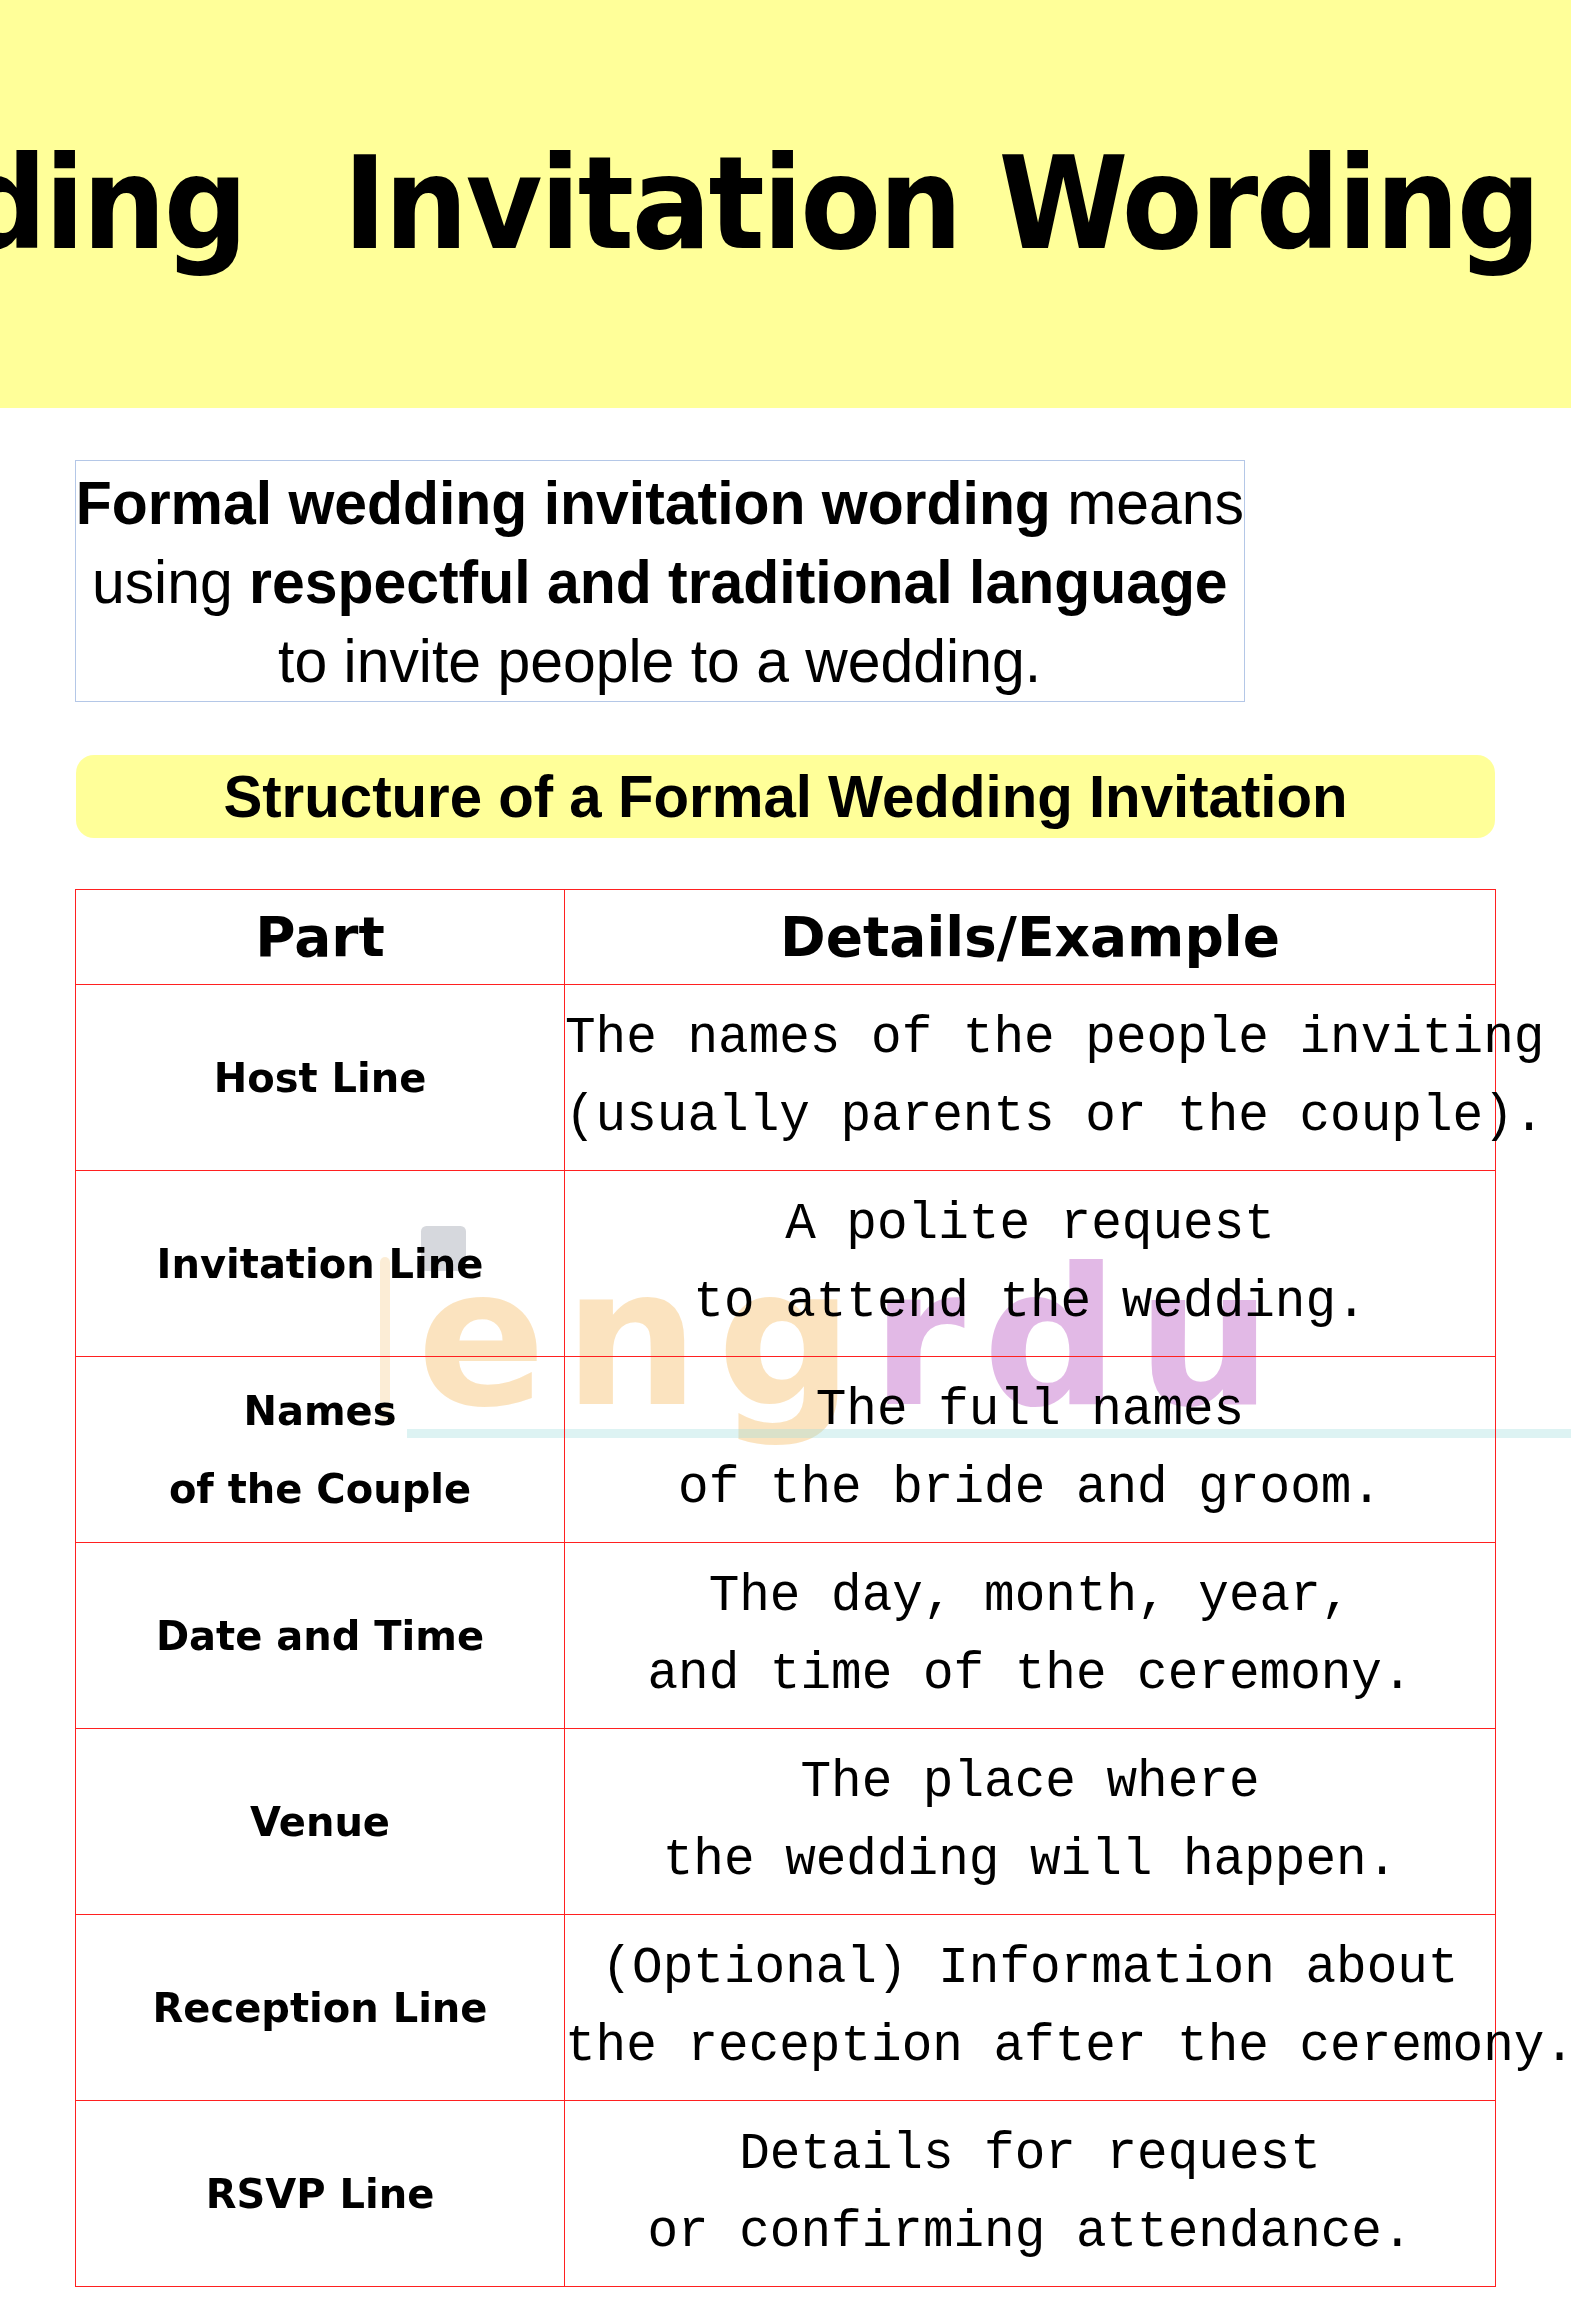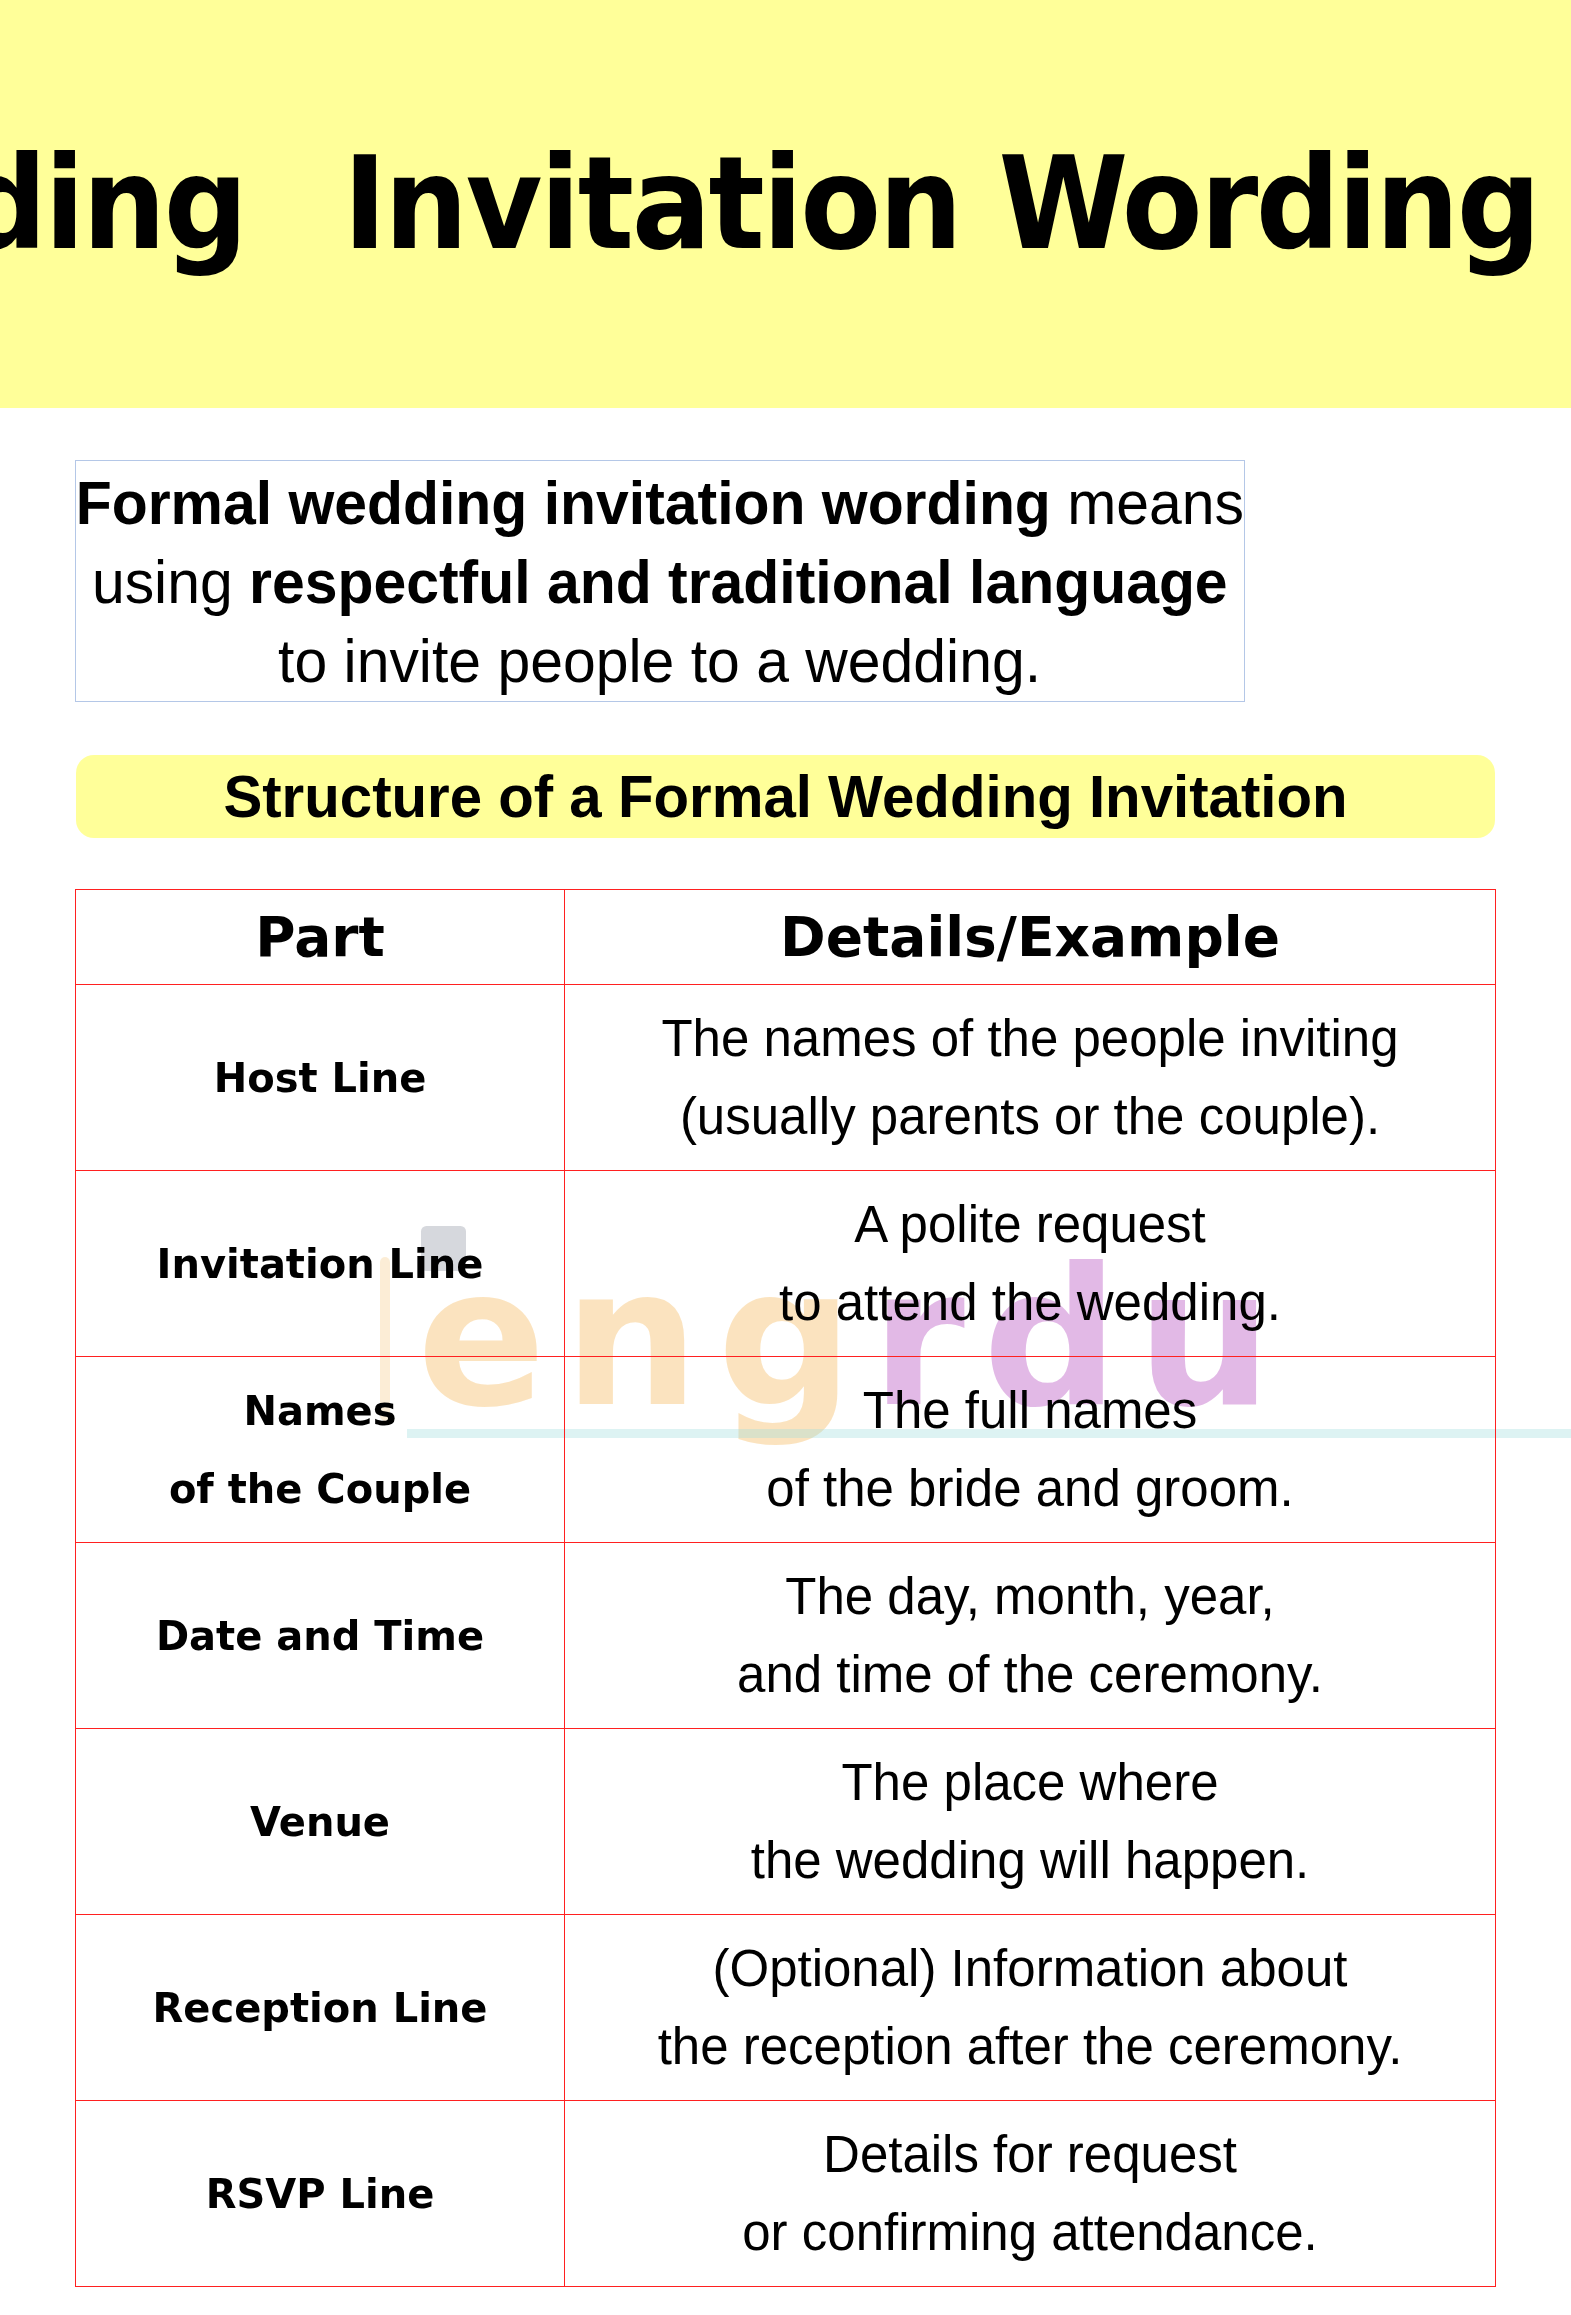--- a/index.html
+++ b/index.html
@@ -34,21 +34,21 @@
     border-collapse: collapse; table-layout: fixed;
   }
   .table td, .table th {
     border: 1.8px solid #ff2020; text-align: center; vertical-align: middle; padding: 0;
   }
   .table th {
     height: 94px; font-family: "DejaVu Sans", sans-serif; font-weight: bold; font-size: 55px;
   }
   .table td { height: 185px; font-size: 56px; line-height: 78px; }
   .table td.part { font-family: "DejaVu Sans", sans-serif; font-weight: bold; font-size: 40px; line-height: 78px; }
-  .table td.detail { font-family: Liberation Sans, sans-serif; font-size: 51px; line-height: 78px; }
+  .table td.detail { font-family: Liberation Mono, monospace; font-size: 51px; line-height: 78px; }
   .cell-line { display: block; white-space: nowrap; }
   .watermark {
     position: absolute; left: 380px; top: 1230px; width: 814px; height: 217px; pointer-events: none;
     display: flex; align-items: center; opacity: 0.3;
   }
   .watermark .puzzle {
     width: 109px; height: 154px; border: 5.4px solid #f6c77a; border-radius: 12.7px; margin-right: 27px;
     position: relative;
   }
   .watermark .puzzle::after {

